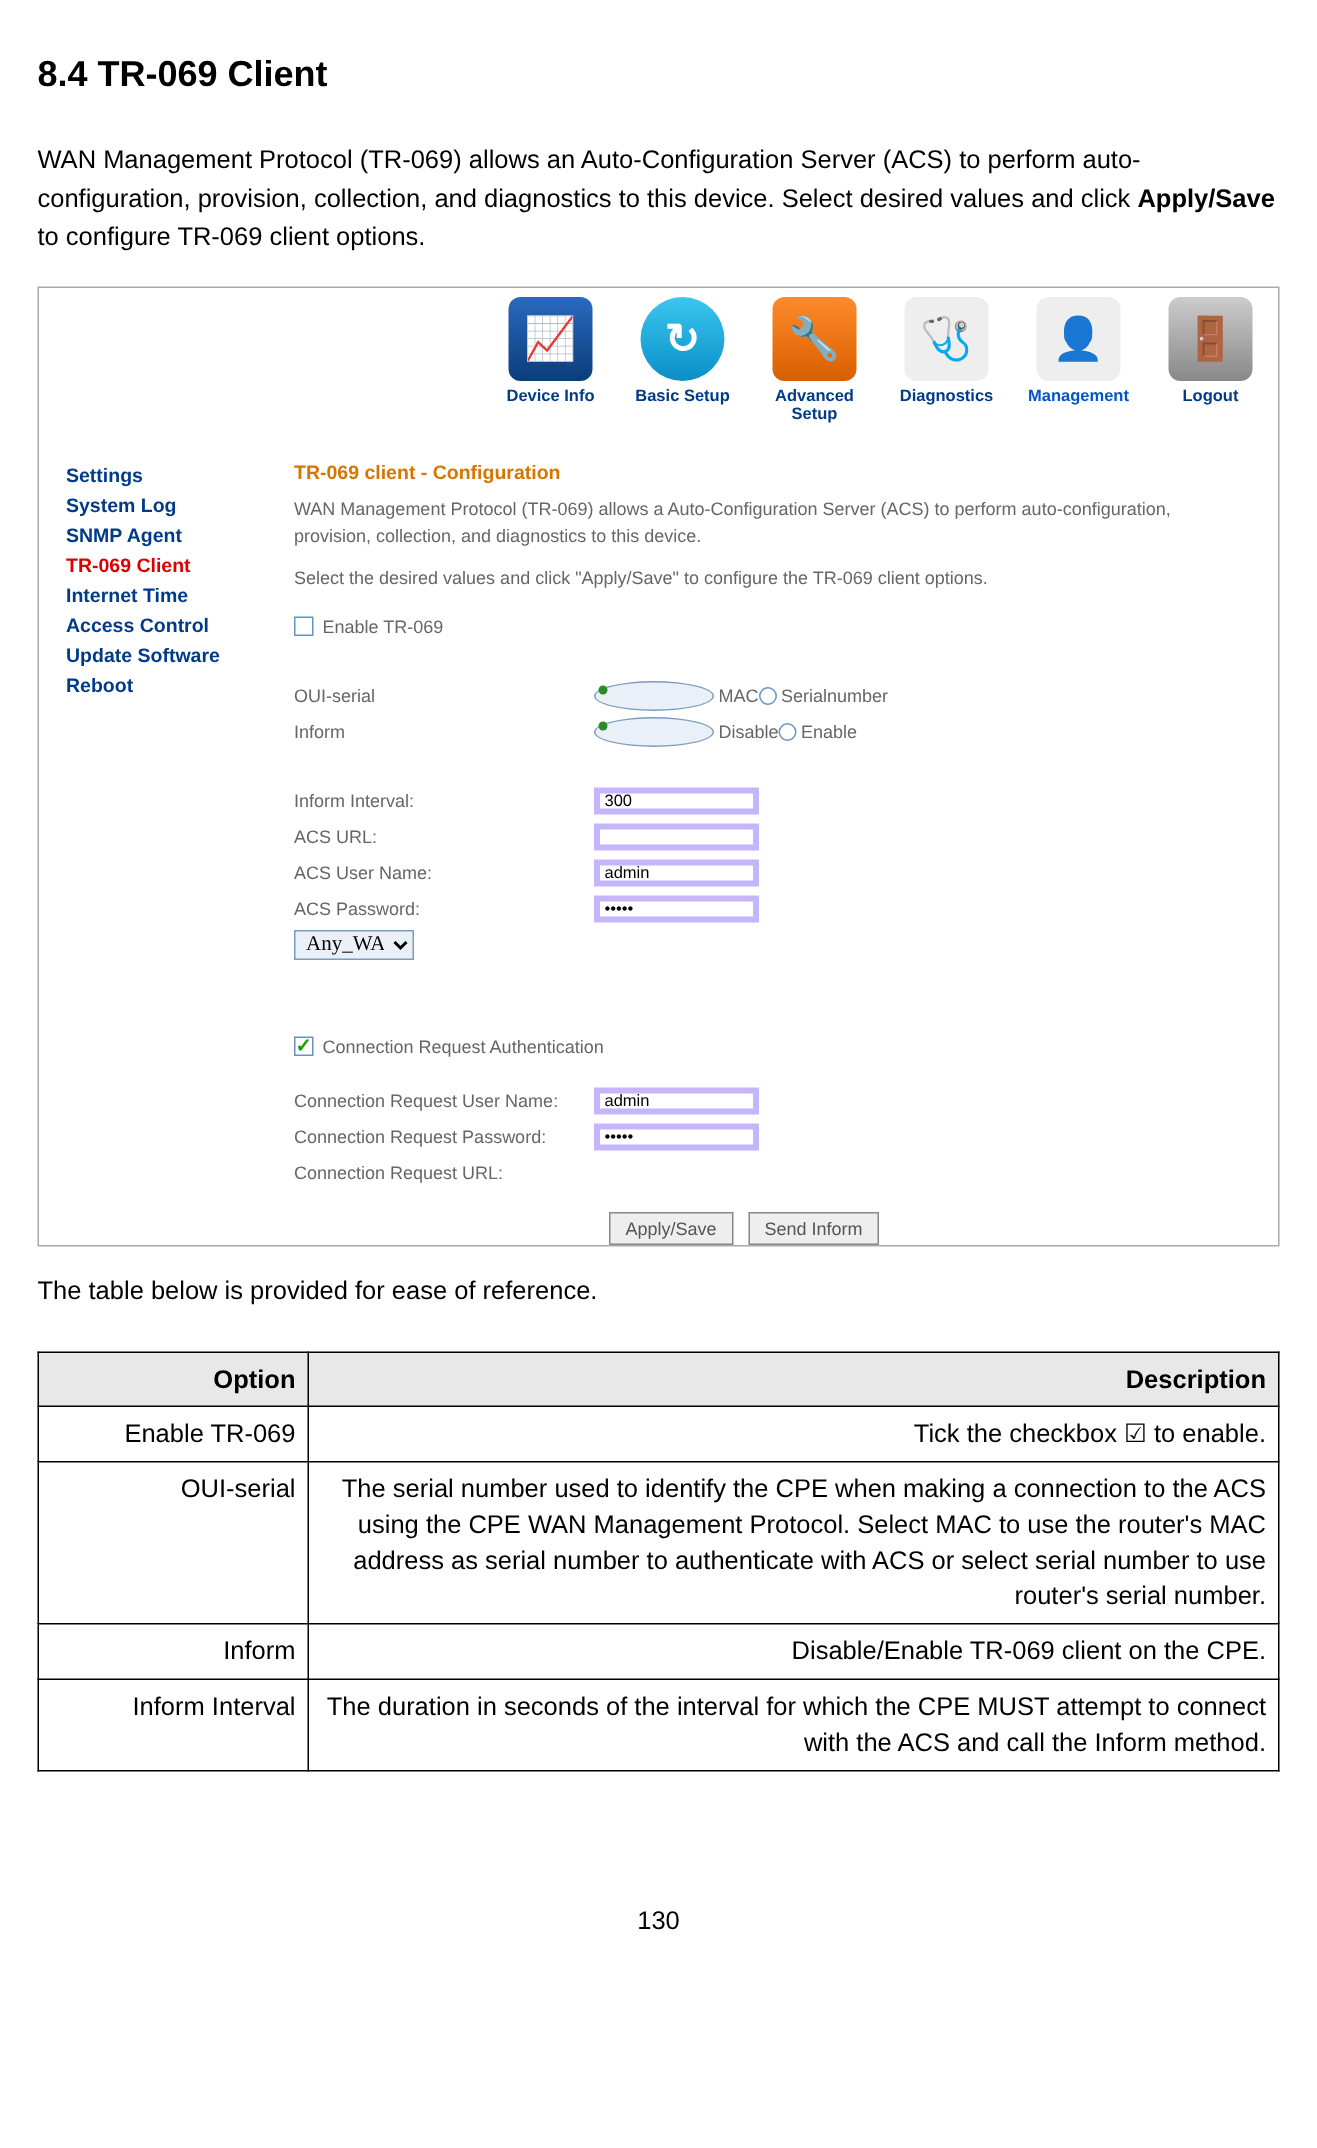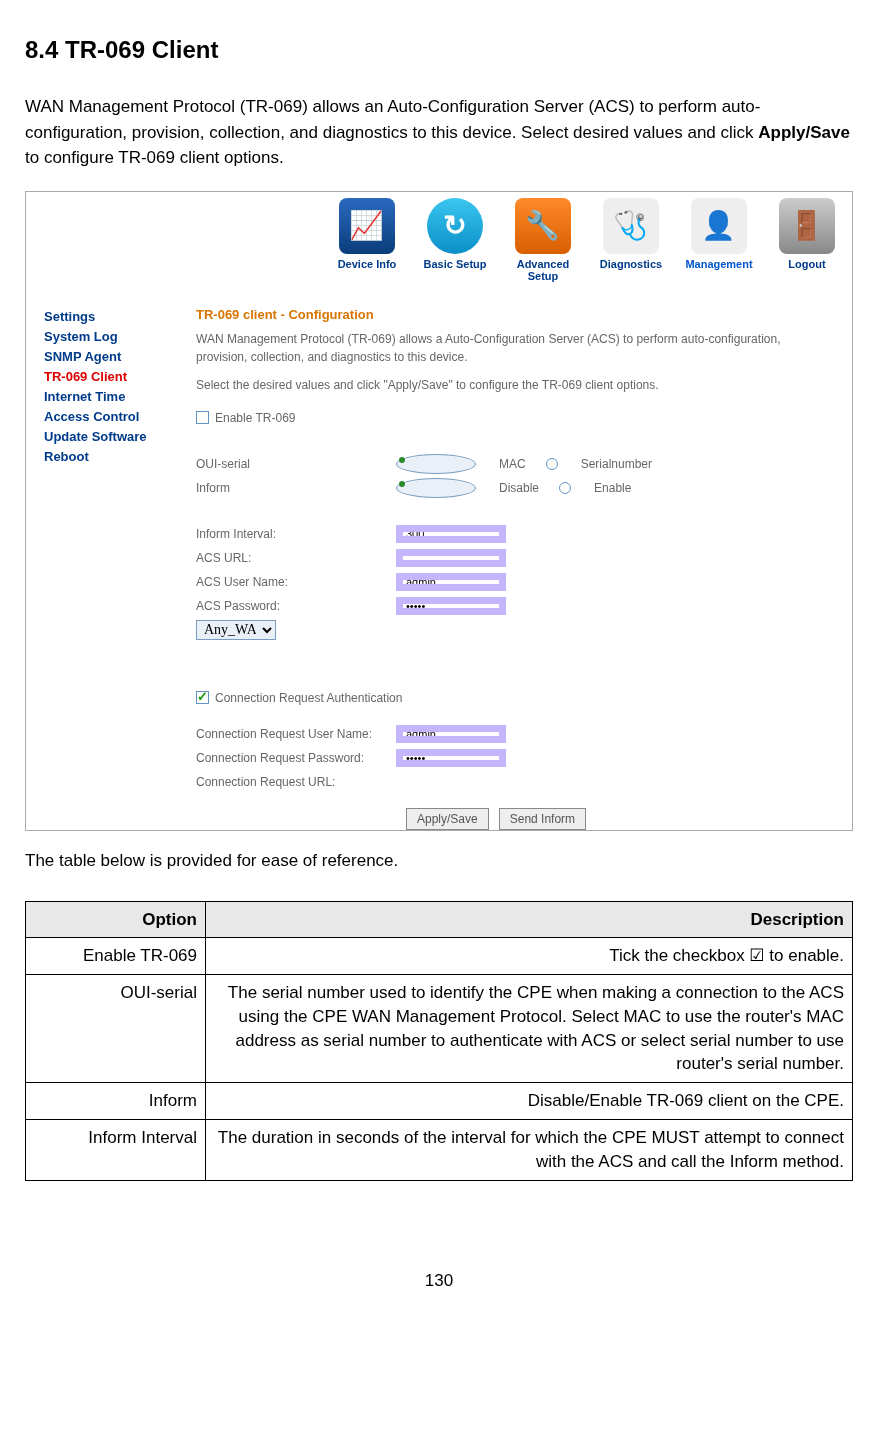--- a/index.html
+++ b/index.html
@@ -120,21 +120,21 @@
   .panel-title {
     color: #d87400;
     font-size: 13px;
     font-weight: bold;
     margin-bottom: 8px;
   }
   .panel-desc { line-height: 1.5; margin-bottom: 10px; }
   .panel-desc2 { line-height: 1.5; margin-bottom: 14px; }
   .row { display:flex; align-items:center; margin-bottom:4px; min-height:20px;}
   .row-label { width: 200px; }
-  .row-val { display:flex; gap:20px; align-items:center; }
+  .row-val { display:flex; gap:0; align-items:center; }
   .chk {
     width:13px; height:13px;
     border:1px solid #6394c5;
     display:inline-block;
     margin-right:6px;
     position:relative;
     background:#fff;
   }
   .chk.checked::after{
     content:"✓"; color:#13a000;
@@ -143,21 +143,21 @@
   }
   .radio {
     width:12px;height:12px;border:1px solid #6394c5;border-radius:50%;
     display:inline-block;background:#fff;position:relative;margin-right:3px;
   }
   .radio.sel::after{
     content:"";position:absolute;top:2px;left:2px;
     width:6px;height:6px;border-radius:50%;background:#2a8a2a;
   }
   .inp {
-    border:7px solid #c4b5fd; height:18px; font-size:11px;
+    border:4px solid #c4b5fd; height:18px; font-size:11px;
     padding:0 3px; font-family:inherit; background:#fff;
     width: 110px;
   }
   .inp.s{width:110px;}
   .sel {
     border:1px solid #7a9cbf; height:20px; font-size:14px;
     padding:0 3px; font-family:Liberation Serif, serif; background:#eaf0f7;
     width: 80px;
   }
   .gap { height: 22px; }

